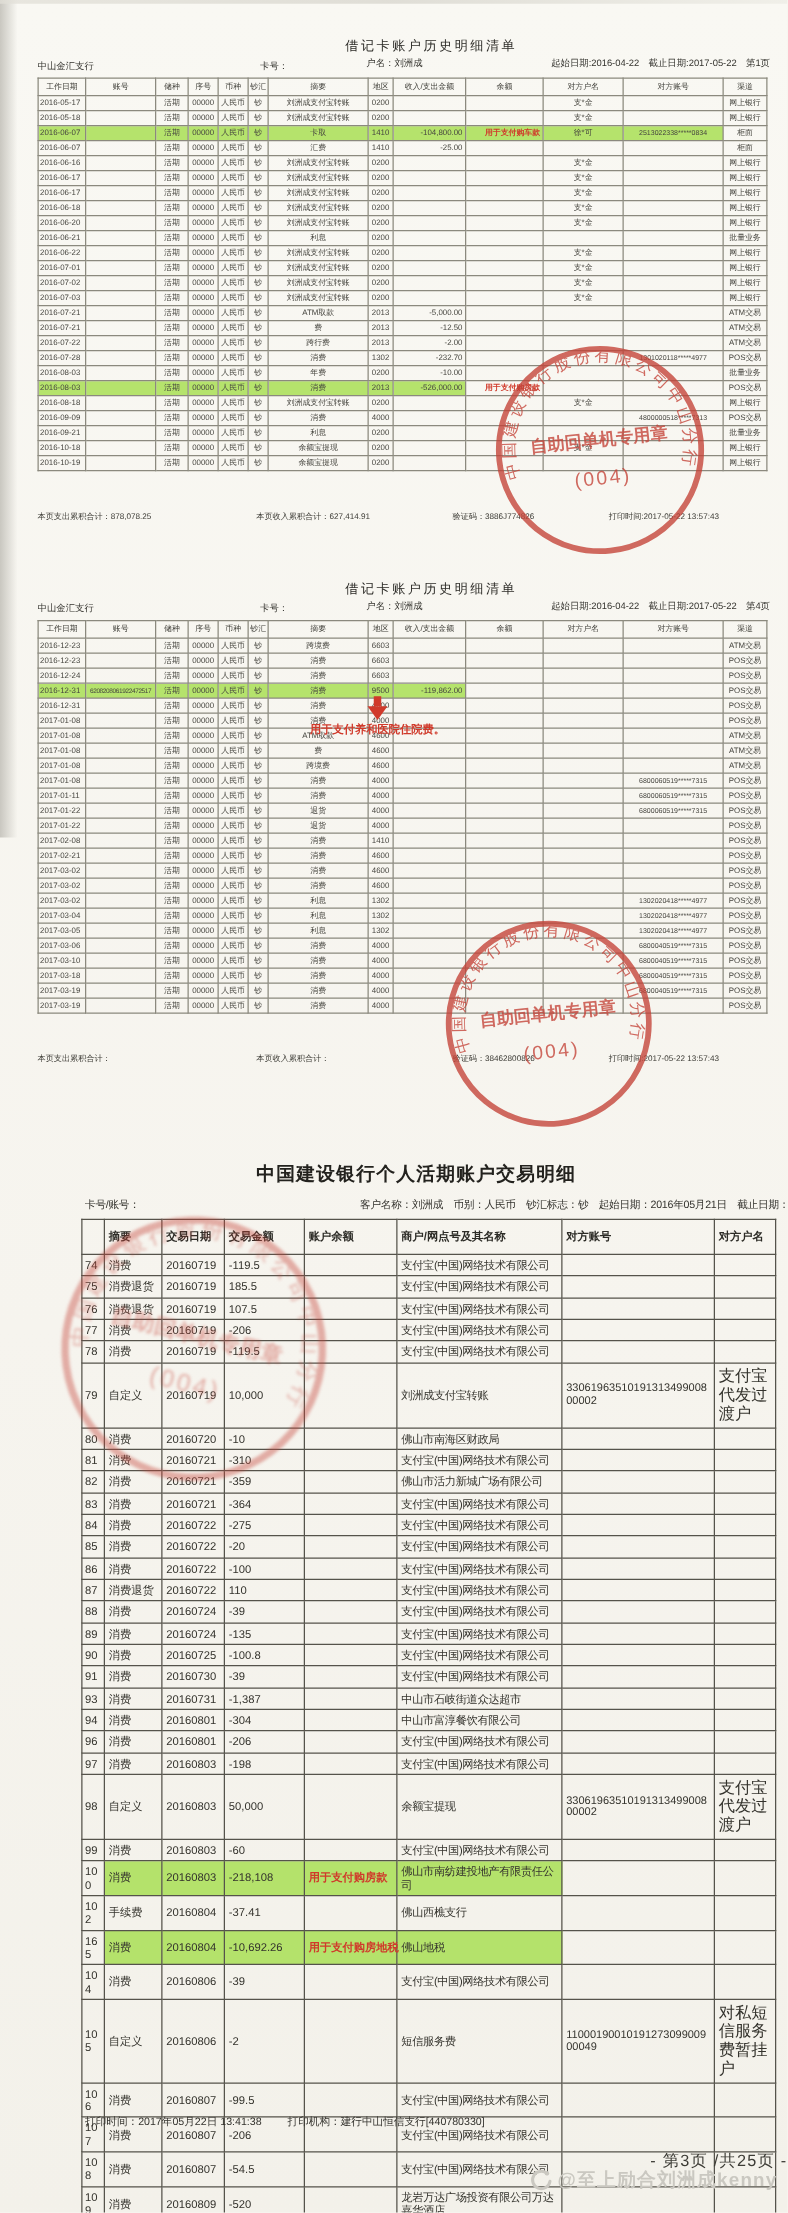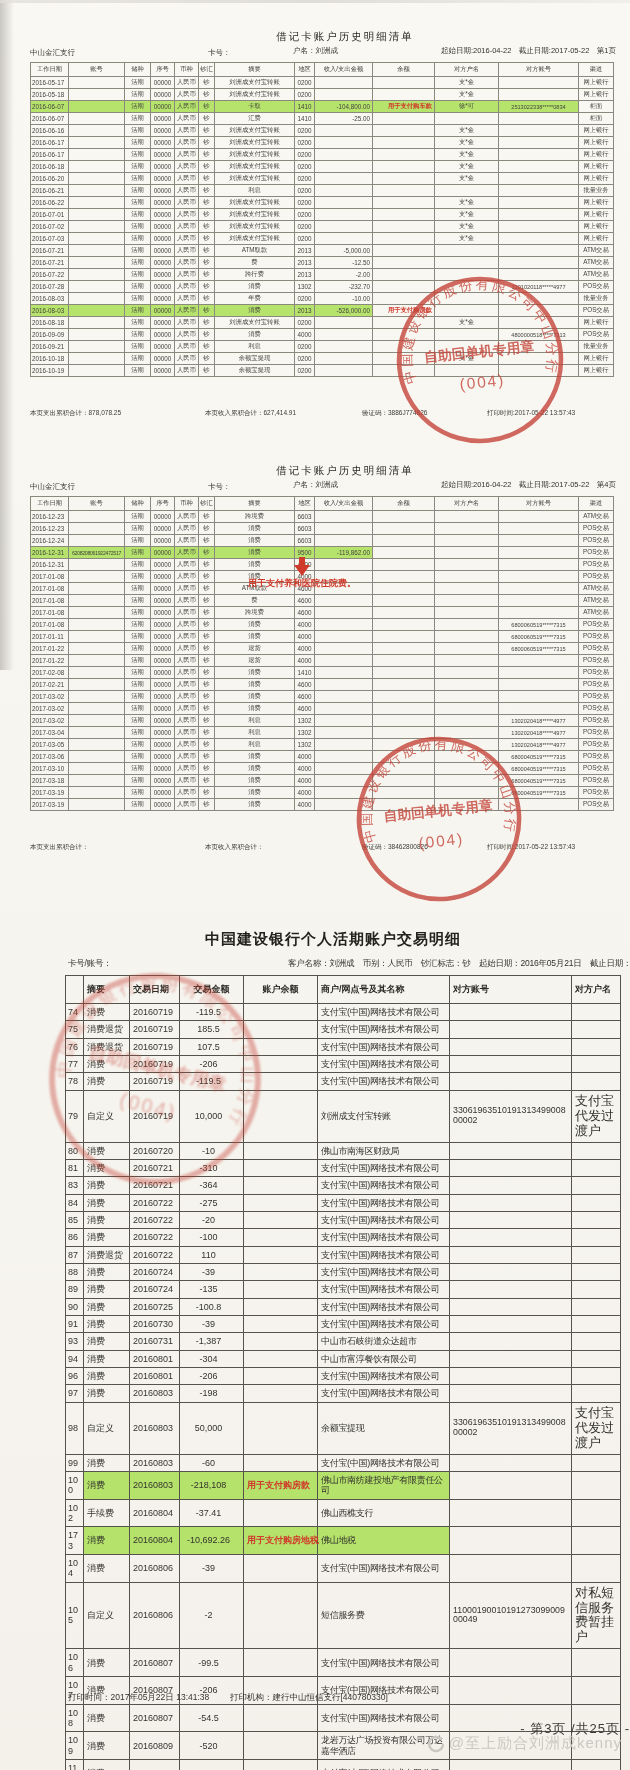--- a/index.html
+++ b/index.html
@@ -37,47 +37,47 @@
   .t13 td{font-size:6.3px;border:1px solid #8b897e;color:#45443e;height:12px;padding:0 1px;
           text-align:center;white-space:nowrap;overflow:hidden}
   .t13 td:nth-child(1){text-align:left}
   .t13 td:nth-child(2){font-size:5.2px;letter-spacing:-0.3px}
   .t13 td:nth-child(9),.t13 td:nth-child(10){text-align:right;padding-right:2px}
   .t13 td:nth-child(12){font-size:5.6px}
   .t13 .rednote{font-size:6.3px}
   
   .t8 table{width:555px}
   .t8 th{font-size:9px;font-weight:bold;border:1px solid #55534b;color:#2d2c27;text-align:left;padding:7px 3px;white-space:nowrap;overflow:hidden}
-  .t8 th:nth-child(4),.t8 th:nth-child(5){text-align:center}
+  .t8 th:nth-child(4),.t8 th:nth-child(5){text-align:left}
   .t8 td{font-size:9px;border:1px solid #55534b;color:#34332d;padding:3px 3px;line-height:1.15;
          vertical-align:middle;word-break:break-all}
   .t8 td:nth-child(1){text-align:left;padding-left:2px}
-  .t8 td:nth-child(4){text-align:center;padding-right:9px;white-space:nowrap}
+  .t8 td:nth-child(4){text-align:left;padding-right:9px;white-space:nowrap}
   .t8 td:nth-child(6){letter-spacing:-0.3px}
   .t8 td:nth-child(7){font-size:8.8px;line-height:1.1}
   .t8 td:nth-child(8){font-size:13px}
   .mark{background-color:var(--highlight)}
   .rednote{color:var(--note_red);font-weight:bold;white-space:nowrap}
 
   .tfoot span{position:absolute;white-space:nowrap;font-size:6.5px;color:#3b3a34}
   .tfoot3 span{position:absolute;white-space:nowrap;font-size:8.5px;color:#34332e}
   .pagenum{position:absolute;left:0;right:0;text-align:right;font-size:13px;letter-spacing:1px;color:#3c3b35}
 
   .stamp{position:absolute;color:var(--stamp_red);opacity:.78;transform:rotate(-6deg);pointer-events:none;z-index:5}
   .stamp svg{width:100%;height:100%;display:block}
   .stamp.faded{opacity:.4;filter:blur(1.3px);transform:rotate(14deg)}
 
   .t2-note{position:absolute;left:232px;top:557px;width:140px;text-align:center;z-index:6}
   .note-stem{width:6px;height:8px;background:var(--note_red);margin:0 auto}
   .note-head{width:0;height:0;border-left:8px solid transparent;border-right:8px solid transparent;
              border-top:11px solid var(--note_red);margin:0 auto}
   .t2-note-text{margin-top:1px;font-size:9px;font-weight:bold;color:var(--note_red);white-space:nowrap}
 
-  .watermark{position:absolute;right:8px;top:1734px;display:flex;align-items:flex-start;gap:4px;
-    color:var(--watermark_gray);font-weight:normal;font-size:15px;letter-spacing:1px;white-space:nowrap}
+  .watermark{position:absolute;right:8px;top:1734px;display:flex;align-items:flex-end;gap:4px;
+    color:var(--watermark_gray);font-weight:bold;font-size:15px;letter-spacing:1px;white-space:nowrap}
 </style>
 </head>
 <body>
 
 <div class="page">
   <div class="scan-shade"></div>
   <div class="scan-divider"></div>
 
   <section class="doc" style="top:28px;height:400px">
     <div class="doc-title small">借记卡账户历史明细清单</div>
@@ -1048,20 +1048,30 @@
               <td><span>81</span></td>
               <td><span>消费</span></td>
               <td><span>20160721</span></td>
               <td><span>-310</span></td>
               <td></td>
               <td><span>支付宝(中国)网络技术有限公司</span></td>
               <td></td>
               <td></td>
             </tr>
             <tr>
+              <td><span>82</span></td>
+              <td><span>消费</span></td>
+              <td><span>20160721</span></td>
+              <td><span>-359</span></td>
+              <td></td>
+              <td><span>佛山市活力新城广场有限公司</span></td>
+              <td></td>
+              <td></td>
+            </tr>
+            <tr>
               <td><span>83</span></td>
               <td><span>消费</span></td>
               <td><span>20160721</span></td>
               <td><span>-364</span></td>
               <td></td>
               <td><span>支付宝(中国)网络技术有限公司</span></td>
               <td></td>
               <td></td>
             </tr>
             <tr>
@@ -1218,21 +1228,21 @@
               <td><span>102</span></td>
               <td><span>手续费</span></td>
               <td><span>20160804</span></td>
               <td><span>-37.41</span></td>
               <td></td>
               <td><span>佛山西樵支行</span></td>
               <td></td>
               <td></td>
             </tr>
             <tr>
-              <td><span>173</span></td>
+              <td><span>165</span></td>
               <td class="mark"><span>消费</span></td>
               <td class="mark"><span>20160804</span></td>
               <td class="mark"><span>-10,692.26</span></td>
               <td class="mark"><span class="rednote">用于支付购房地税</span></td>
               <td class="mark"><span>佛山地税</span></td>
               <td></td>
               <td></td>
             </tr>
             <tr>
               <td><span>104</span></td>

